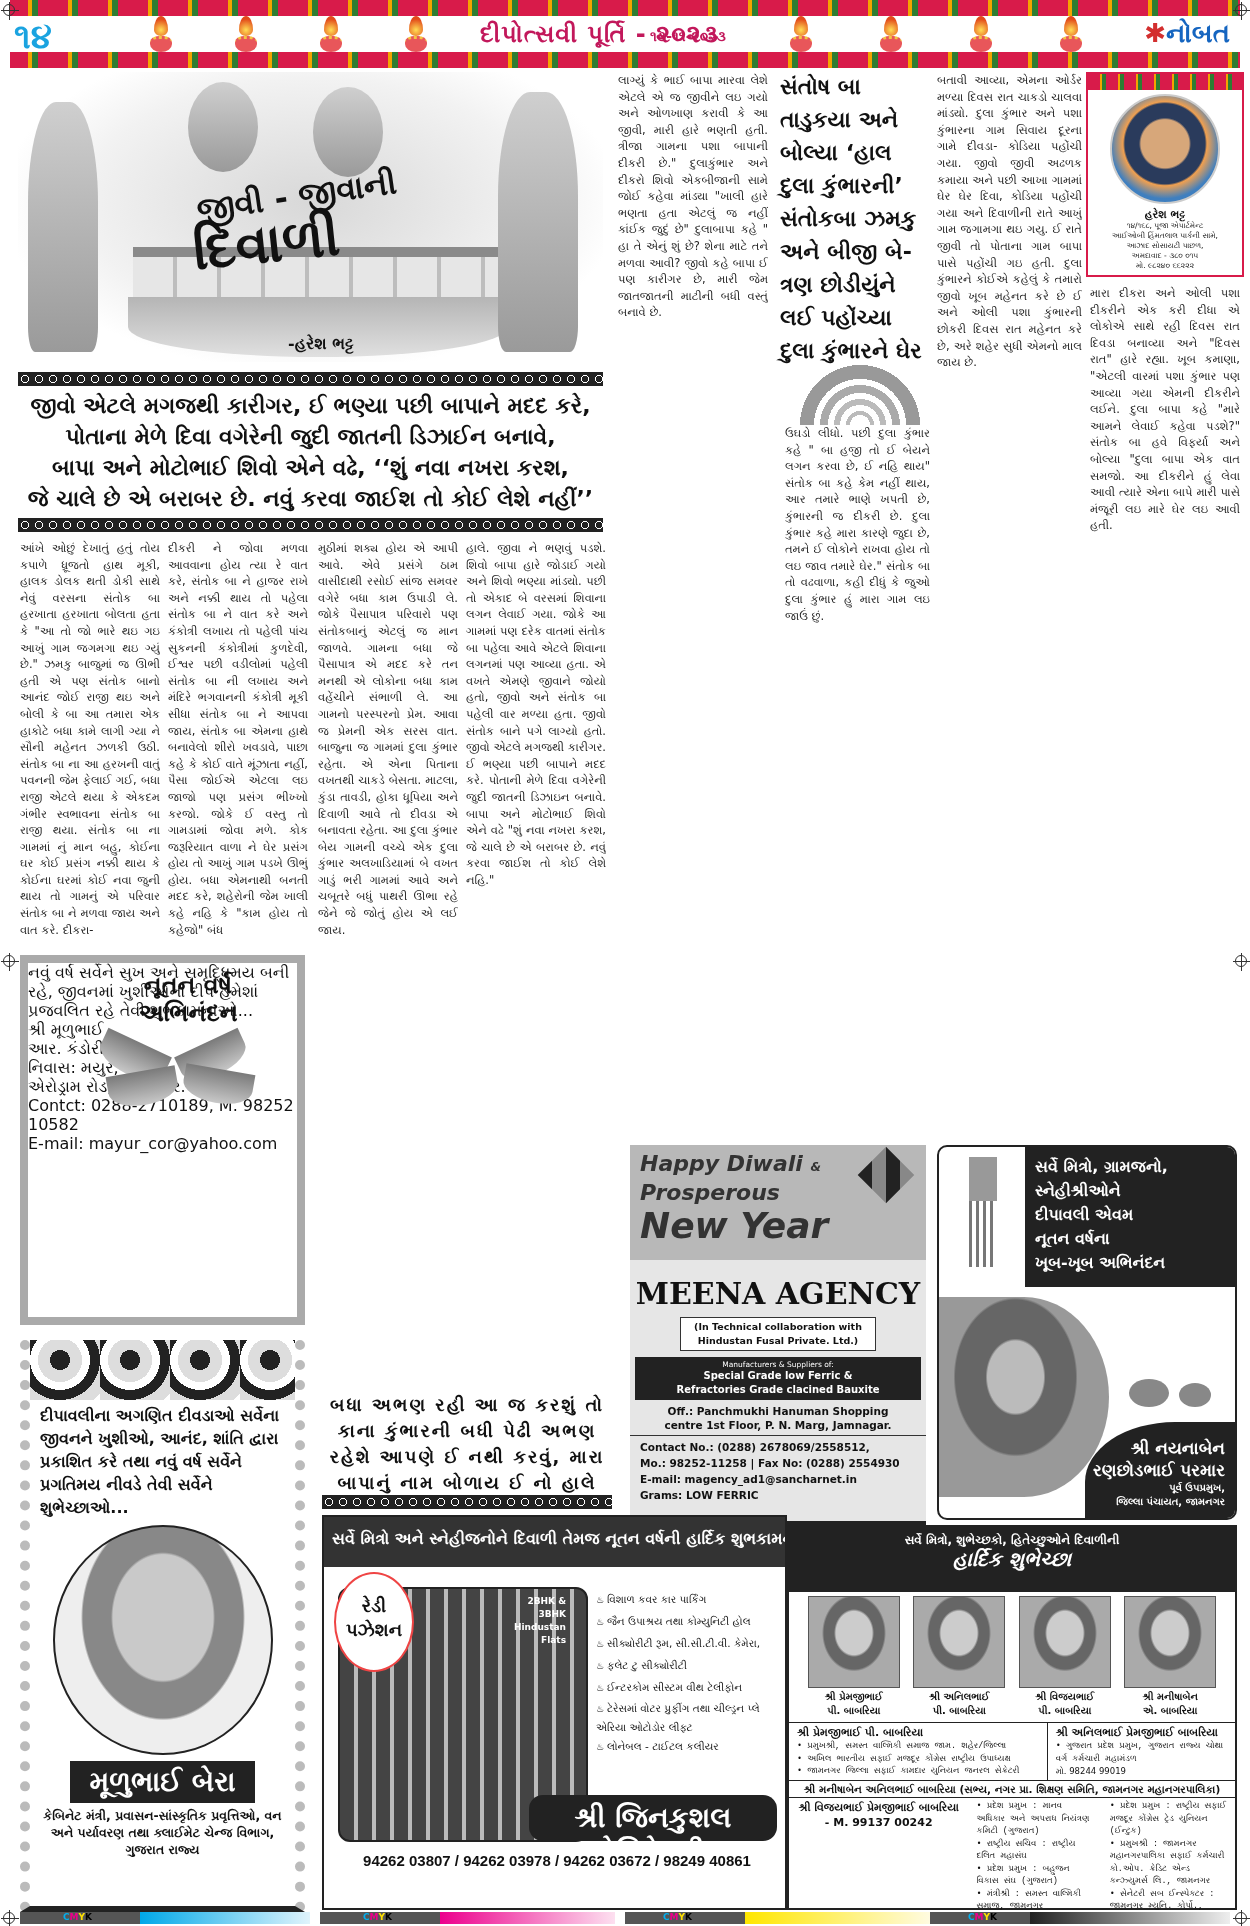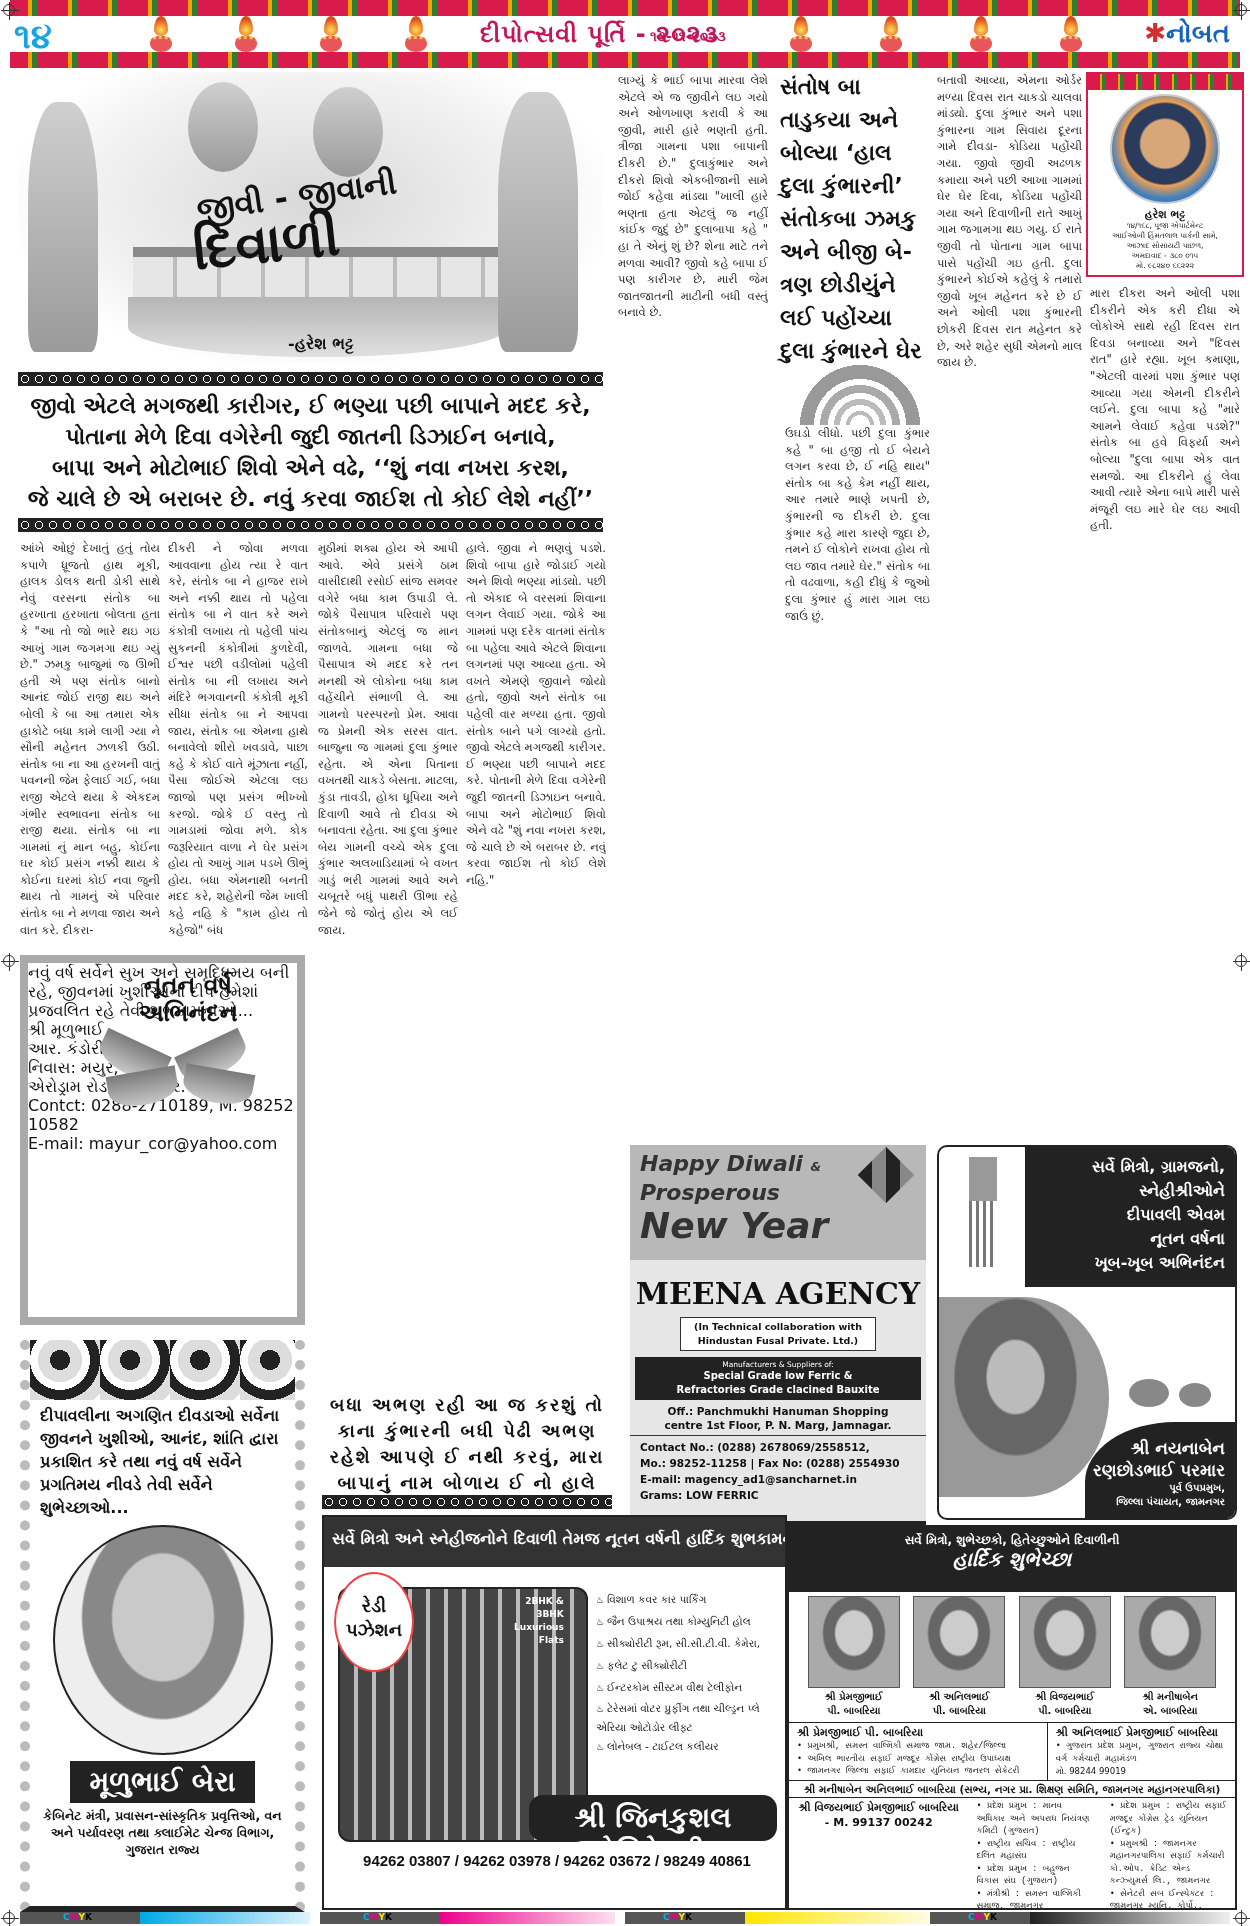--- a/index.html
+++ b/index.html
@@ -72,21 +72,21 @@
   .meena .agency { text-align: center; font-family: "DejaVu Serif", serif; font-size: 30px; font-weight: bold; margin-top: 16px; }
   .meena .collab { margin: 6px auto 0; width: 196px; border: 1px solid #333; font-size: 9.5px; font-weight: bold; text-align: center; line-height: 14px; padding: 2px; background: #fff; }
   .meena .blackbar { margin: 6px 5px 0; background: #222; color: #fff; text-align: center; padding: 3px; }
   .meena .blackbar .s { font-size: 7.5px; }
   .meena .blackbar .b { font-size: 10px; font-weight: bold; line-height: 14px; }
   .meena .off { text-align: center; font-size: 10.5px; font-weight: bold; line-height: 14px; margin-top: 4px; border-bottom: 1px solid #333; padding-bottom: 3px; }
   .meena .contact { font-size: 10.5px; font-weight: bold; line-height: 16px; padding: 3px 10px; }
 
   
   .nayana { left: 937px; top: 1145px; width: 300px; height: 375px; border: 2px solid #222; border-radius: 10px; background: #fff; overflow: hidden; }
-  .nayana .greet { position: absolute; right: 0; top: 0; width: 210px; height: 140px; background: #222; color: #fff; text-align: right; padding: 8px 10px; font-size: 16px; font-weight: bold; line-height: 24px; }
+  .nayana .greet { position: absolute; right: 0; top: 0; width: 210px; height: 140px; background: #222; color: #fff; text-align: left; padding: 8px 10px; font-size: 16px; font-weight: bold; line-height: 24px; }
   .nayana .kandil2 { position: absolute; left: 30px; top: 10px; width: 28px; height: 110px; background: linear-gradient(#999 0 40%, transparent 40%), repeating-linear-gradient(90deg, #777 0 3px, transparent 3px 7px); }
   .nayana .photo { position: absolute; left: 0; top: 150px; width: 170px; height: 200px; border-radius: 0 50% 50% 0; background: radial-gradient(ellipse at 45% 40%, #bbb 0 28px, #666 30px 60px, #999 62px); }
   .nayana .lamps2 { position: absolute; left: 190px; top: 200px; width: 90px; height: 60px; }
   .nayana .lamps2 div { position: absolute; bottom: 0; width: 40px; height: 28px; border-radius: 50%; background: #888; }
   .nayana .bottom { position: absolute; right: 0; top: 275px; width: 150px; height: 100px; background: #222; border-radius: 60% 0 0 0; }
   .nayana .name { position: absolute; right: 10px; top: 290px; text-align: right; color: #fff; }
   .nayana .name .n1 { font-size: 17px; font-weight: bold; line-height: 22px; }
   .nayana .name .n2 { font-size: 10px; font-weight: bold; line-height: 14px; }
 
   
@@ -305,21 +305,21 @@
   </div>
 </div>
 
 <div class="abs jin">
   <div class="banner">સર્વે મિત્રો અને સ્નેહીજનોને દિવાળી તેમજ નૂતન વર્ષની હાર્દિક શુભકામના</div>
   <div class="building"></div>
   <div class="ready">રેડી પઝેશન</div>
   <div class="flats">
     <div>2BHK &amp;</div>
     <div>3BHK</div>
-    <div>Luxurious</div>
+    <div>Hindustan</div>
     <div>Flats</div>
   </div>
   <ul class="features">
     <li>વિશાળ કવર કાર પાર્કિંગ</li>
     <li>જૈન ઉપાશ્રય તથા કોમ્યુનિટી હોલ</li>
     <li>સીક્યોરીટી રૂમ, સી.સી.ટી.વી. કેમેરા,</li>
     <li>ફલેટ ટુ સીક્યોરીટી</li>
     <li>ઈન્ટરકોમ સીસ્ટમ વીથ ટેલીફોન</li>
     <li style="width:180px;line-height:18px">ટેરેસમાં વોટર પ્રુફીંગ તથા ચીલ્ડ્રન પ્લે એરિયા ઓટોડોર લીફ્ટ</li>
     <li>લોનેબલ - ટાઈટલ કલીયર</li>

